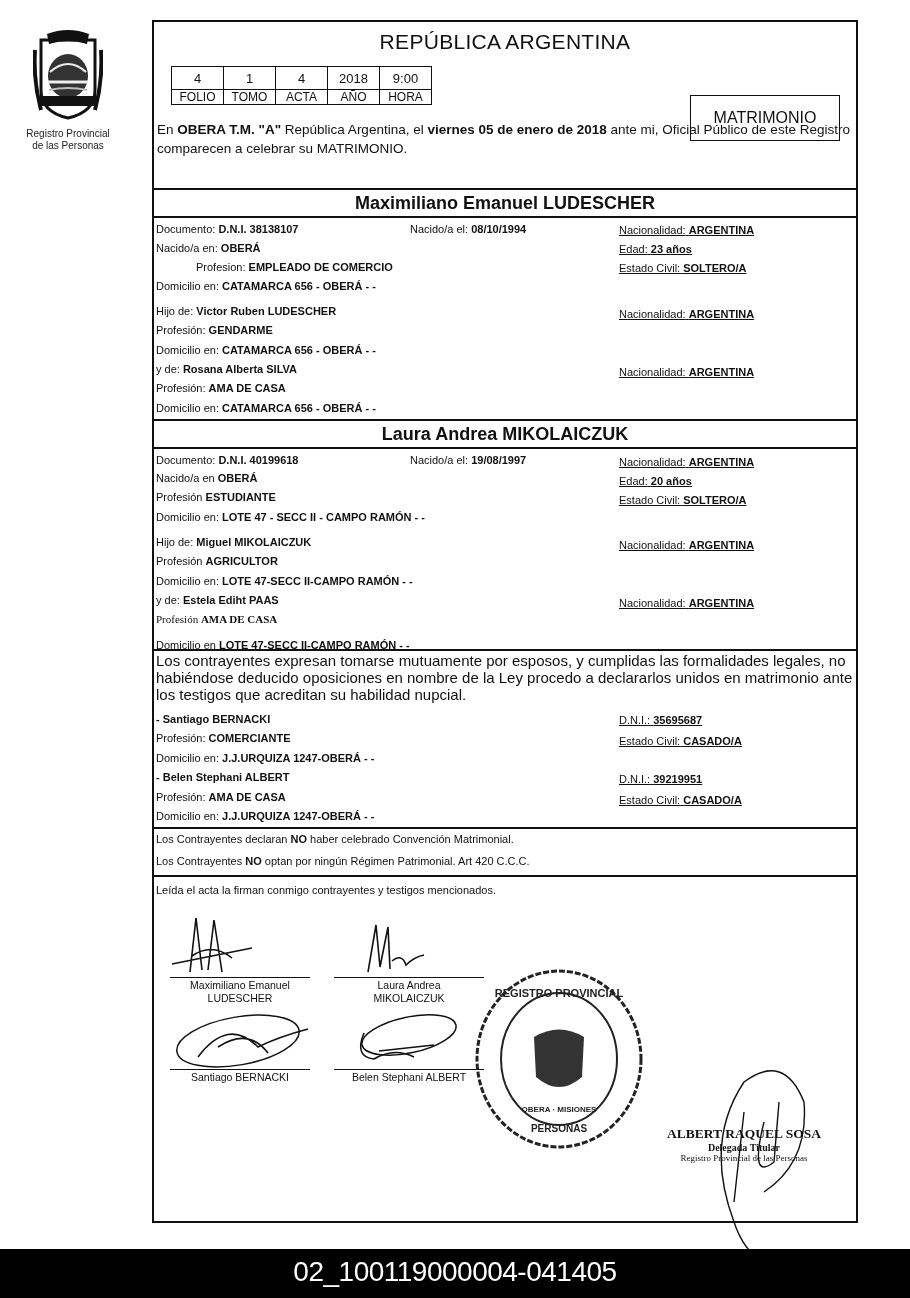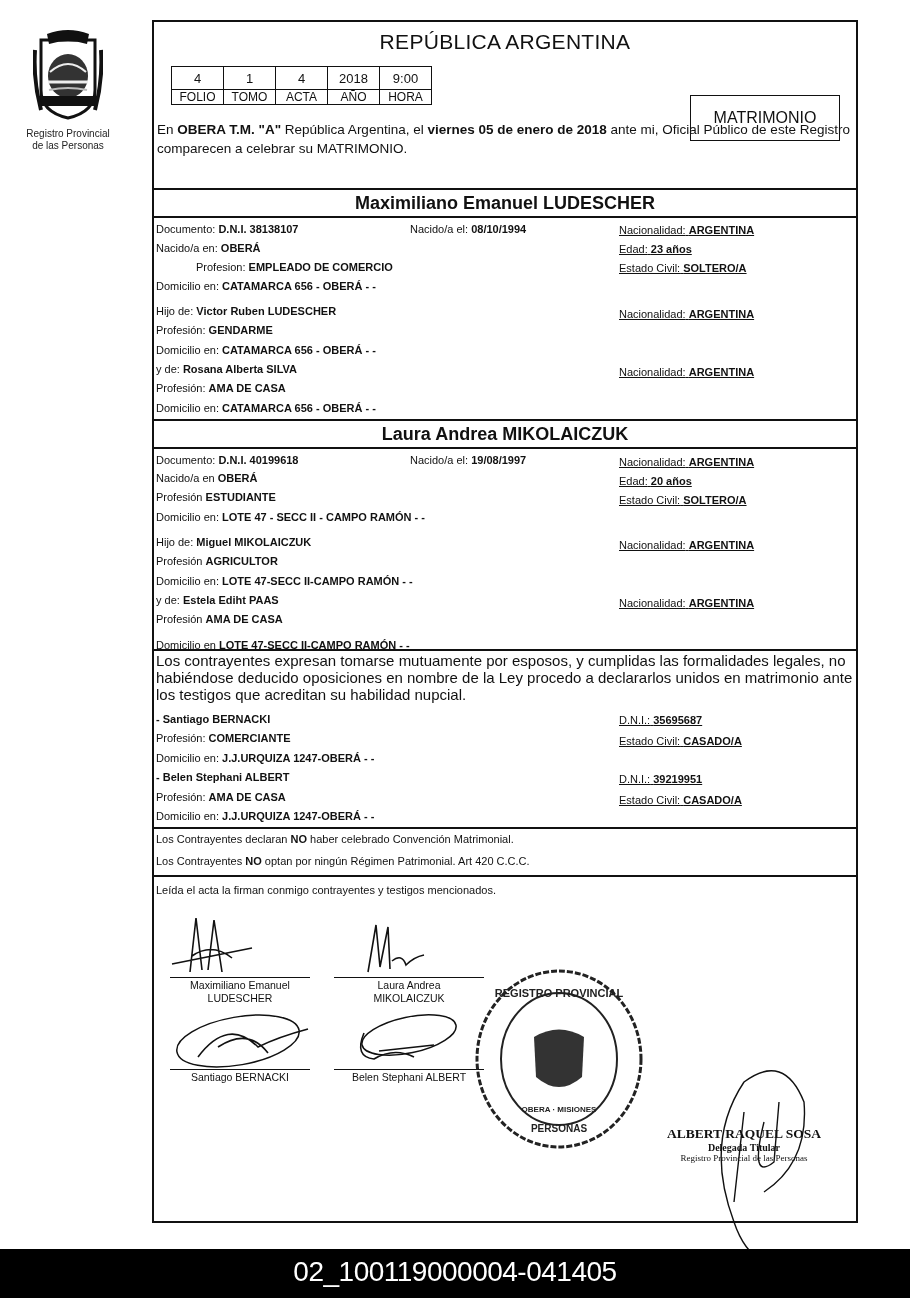--- a/index.html
+++ b/index.html
@@ -131,21 +131,21 @@
 
   <div class="row" style="top:487px;"><span>Domicilio en:</span> <b>LOTE 47 - SECC II - CAMPO RAMÓN - -</b></div>
 
   <div class="row" style="top:512px;"><span>Hijo de:</span> <b>Miguel MIKOLAICZUK</b></div>
   <div class="row col3" style="top:515px;"><span>Nacionalidad:</span> <b>ARGENTINA</b></div>
   <div class="row" style="top:531px;"><span>Profesión</span> <b>AGRICULTOR</b></div>
   <div class="row" style="top:551px;"><span>Domicilio en:</span> <b>LOTE 47-SECC II-CAMPO RAMÓN - -</b></div>
 
   <div class="row" style="top:570px;"><span>y de:</span> <b>Estela Ediht PAAS</b></div>
   <div class="row col3" style="top:573px;"><span>Nacionalidad:</span> <b>ARGENTINA</b></div>
-  <div class="row" style="top:589px;"><span>Profesión</span> <b>AMA DE CASA</b></div>
+  <div class="row" style="top:589px;font-family:Liberation Serif, serif;"><span>Profesión</span> <b>AMA DE CASA</b></div>
   <div class="row" style="top:615px;"><span>Domicilio en</span> <b>LOTE 47-SECC II-CAMPO RAMÓN - -</b></div>
 
   <div class="hline" style="top:627px;"></div>
 
   <div class="para" style="top:630px;">Los contrayentes expresan tomarse mutuamente por esposos, y cumplidas las formalidades legales, no habiéndose deducido oposiciones en nombre de la Ley procedo a declararlos unidos en matrimonio ante los testigos que acreditan su habilidad nupcial.</div>
 
   <div class="row" style="top:689px;"><b>- Santiago BERNACKI</b></div>
   <div class="row col3" style="top:690px;"><span>D.N.I.:</span> <b>35695687</b></div>
   <div class="row" style="top:708px;"><span>Profesión:</span> <b>COMERCIANTE</b></div>
   <div class="row col3" style="top:711px;"><span>Estado Civil:</span> <b>CASADO/A</b></div>

